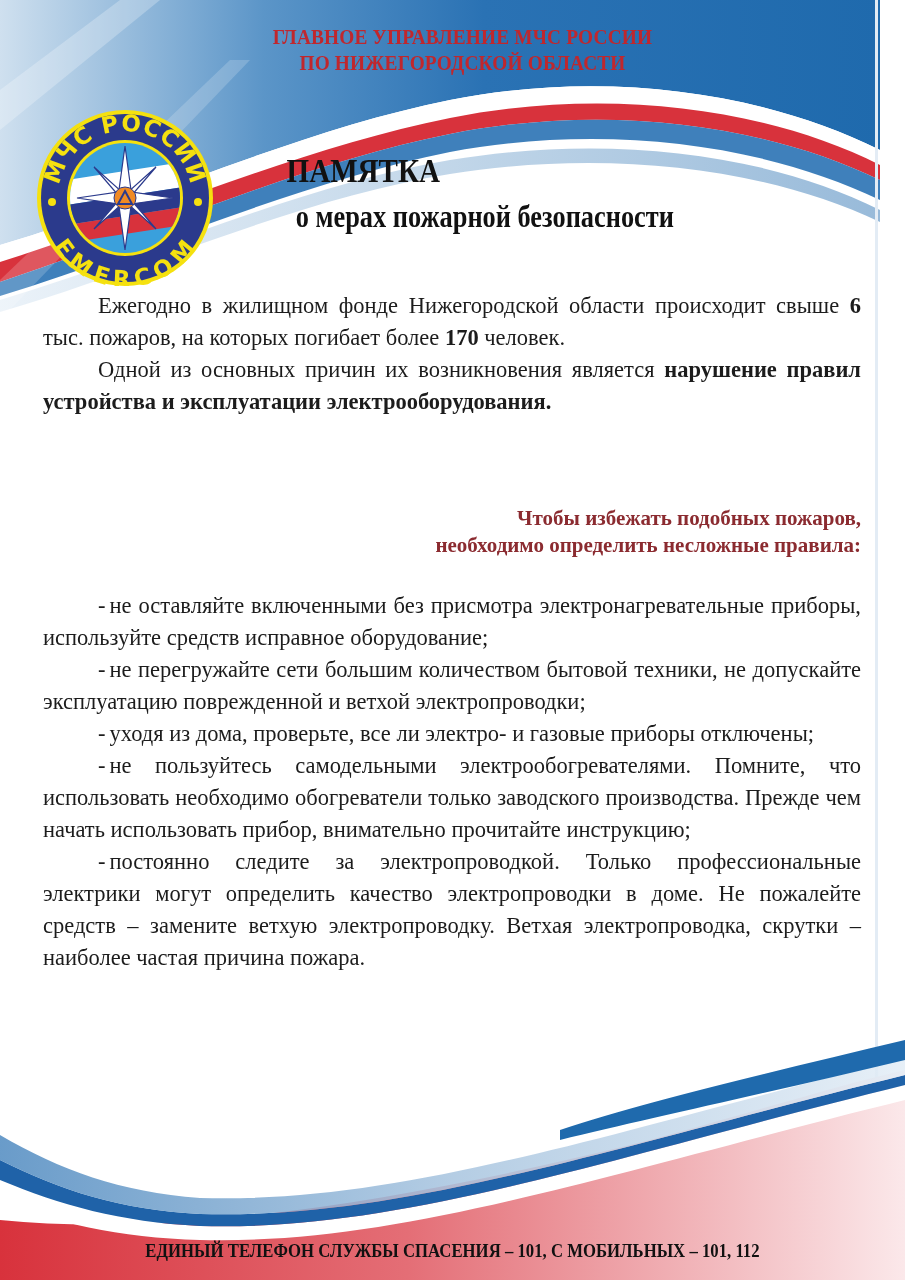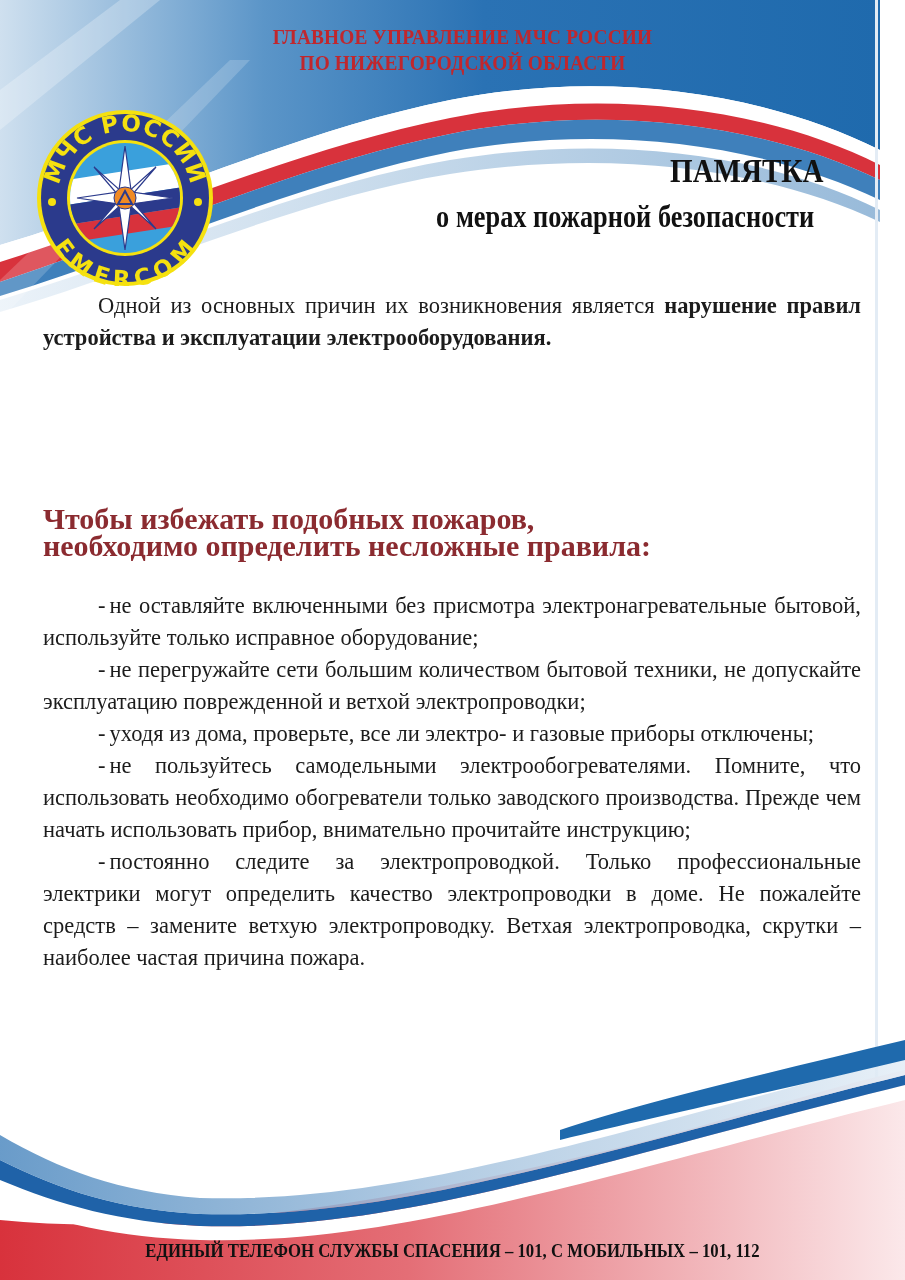--- a/index.html
+++ b/index.html
@@ -15,36 +15,36 @@
   .org-title {
     left: 0; top: 24px; width: 925px; text-align: center;
     color: #c0272d; font-weight: bold; font-size: 21px; line-height: 26px;
     letter-spacing: 0.2px; transform: scaleX(0.92);
   }
   .org-title div { white-space: nowrap; }
 
   .logo { left: 30px; top: 106px; width: 190px; height: 180px; }
 
   .doc-title {
-    left: 250px; top: 150px; width: 610px; text-align: right; color: #111;
+    left: 250px; top: 150px; width: 610px; text-align: left; color: #111;
     font-weight: bold;
   }
   .doc-title .t1 { font-size: 33px; line-height: 42px; transform: scaleX(0.88); }
   .doc-title .t2 { font-size: 31px; line-height: 42px; margin-top: 4px; transform: scaleX(0.85); }
 
   .body-text {
     left: 43px; width: 818px; font-size: 22.5px; line-height: 32px;
     text-align: justify; color: #1c1c1c;
   }
   .body-text p { margin: 0; text-indent: 55px; }
   .intro { top: 290px; }
 
   .rules-heading {
-    left: 43px; top: 505px; width: 818px; text-align: left;
-    color: #8b2b30; font-weight: bold; font-size: 30px; line-height: 27px;
+    left: 43px; top: 505px; width: 818px; text-align: right;
+    color: #8b2b30; font-weight: bold; font-size: 21px; line-height: 27px;
   }
 
   .rules { top: 590px; }
   .rules p { text-indent: 55px; }
   .dash { margin-right: 4px; }
 
   .footer-line {
     left: 0; top: 1240px; width: 905px; text-align: center;
     font-weight: bold; font-size: 18px; line-height: 22px; color: #111;
     transform: scaleX(0.93);
@@ -146,29 +146,30 @@
     </text>
   </svg>
 </div>
 
 <div class="layer doc-title">
   <div class="t1">ПАМЯТКА</div>
   <div class="t2">о мерах пожарной безопасности</div>
 </div>
 
 <div class="layer body-text intro">
+  <p><span>Ежегодно в жилищном фонде Нижегородской области происходит свыше </span><b>6</b><span> тыс. пожаров, на которых погибает более </span><b>170</b><span> человек.</span></p>
   <p><span>Одной из основных причин их возникновения является </span><b>нарушение правил устройства и эксплуатации электрооборудования.</b></p>
 </div>
 
 <div class="layer rules-heading">
   <div>Чтобы избежать подобных пожаров,</div>
   <div>необходимо определить несложные правила:</div>
 </div>
 
 <div class="layer body-text rules">
-  <p><span class="dash">-</span><span>не оставляйте включенными без присмотра электронагревательные бытовой, используйте только исправное оборудование;</span></p>
+  <p><span class="dash">-</span><span>не оставляйте включенными без присмотра электронагревательные приборы, используйте средств исправное оборудование;</span></p>
   <p><span class="dash">-</span><span>не перегружайте сети большим количеством бытовой техники, не допускайте эксплуатацию поврежденной и ветхой электропроводки;</span></p>
   <p><span class="dash">-</span><span>уходя из дома, проверьте, все ли электро- и газовые приборы отключены;</span></p>
   <p><span class="dash">-</span><span>не пользуйтесь самодельными электрообогревателями. Помните, что использовать необходимо обогреватели только заводского производства. Прежде чем начать использовать прибор, внимательно прочитайте инструкцию;</span></p>
   <p><span class="dash">-</span><span>постоянно следите за электропроводкой. Только профессиональные электрики могут определить качество электропроводки в доме. Не пожалейте средств – замените ветхую электропроводку. Ветхая электропроводка, скрутки – наиболее частая причина пожара.</span></p>
 </div>
 
 <div class="layer footer-line">ЕДИНЫЙ ТЕЛЕФОН СЛУЖБЫ СПАСЕНИЯ – 101, С МОБИЛЬНЫХ – 101, 112</div>
 
 </body></html>

